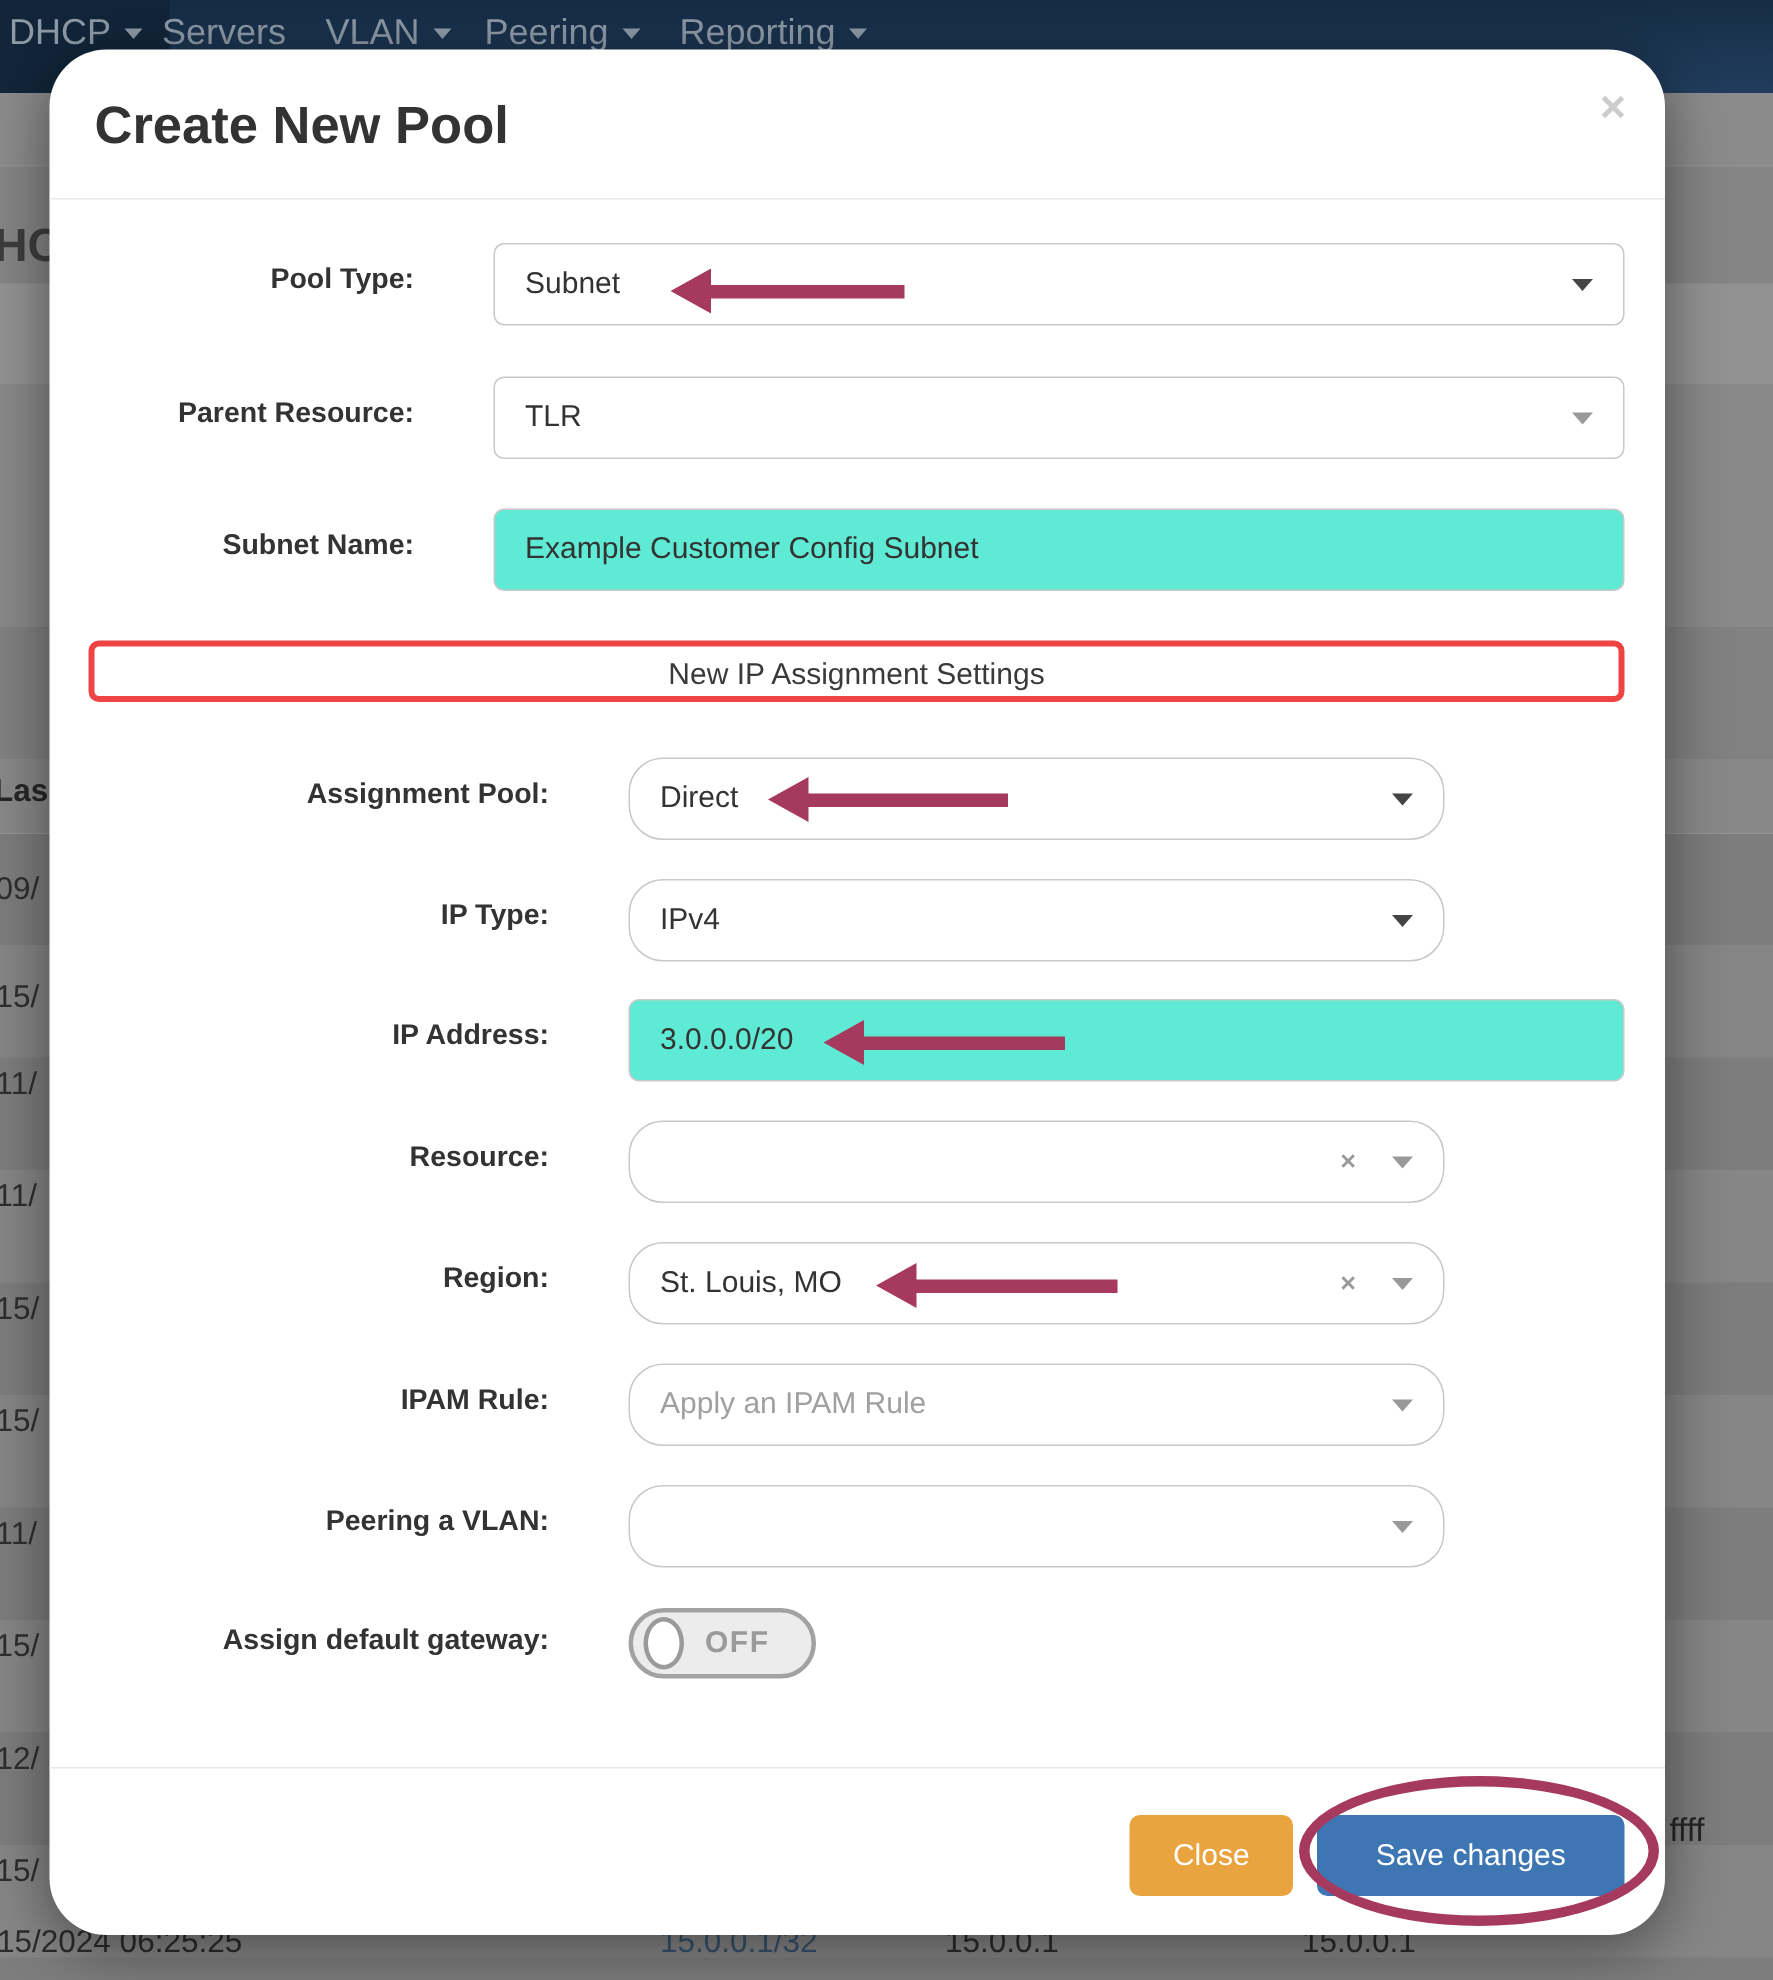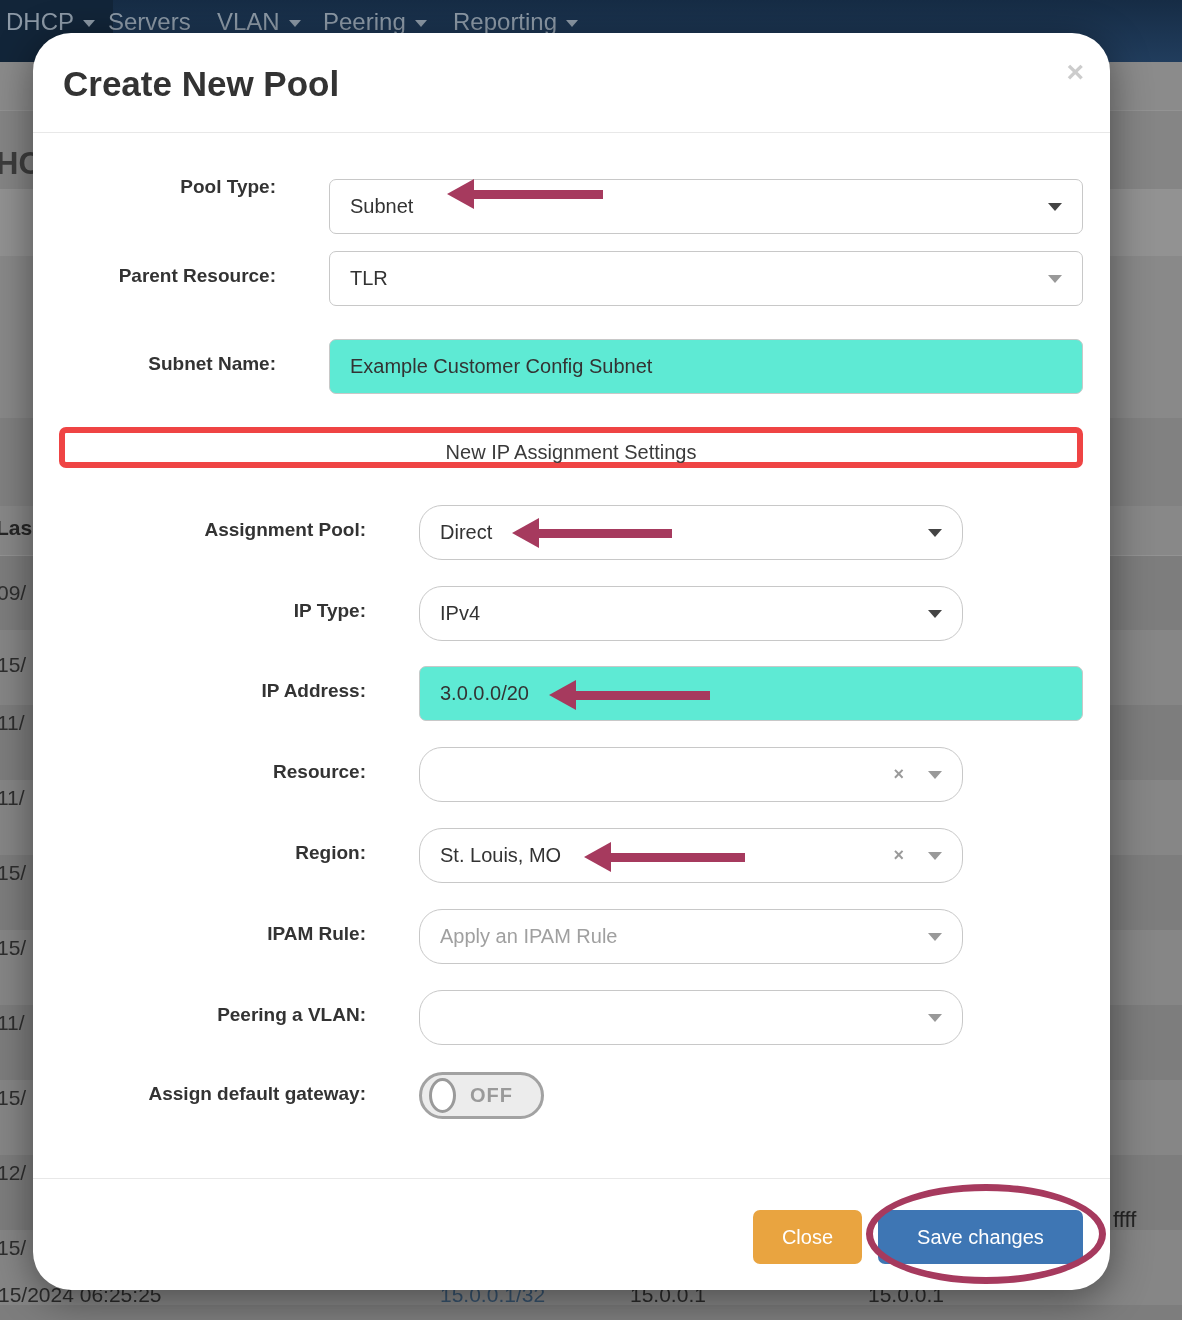--- a/index.html
+++ b/index.html
@@ -49,21 +49,21 @@
                border-top:8px solid #444444; }
   .sel-caret.gray { border-top-color:#999999; }
   .sel-x { position:absolute; right:58px; top:0; line-height:53px; font-size:18px;
            font-weight:700; color:#9a9a9a; }
   .placeholder { color:#a0a0a0; }
   input.txt { position:absolute; height:55px; background:#5eead4; border:1px solid #c8c8c8;
               border-radius:7px; font-size:20px; color:#333333; padding:0 0 0 20px;
               font-family:"Liberation Sans", sans-serif; outline:none; }
 
   .section-bar { position:absolute; left:26px; top:394px; width:1024px; height:41px;
-                 border:6px solid #ef4444; border-radius:7px; text-align:center;
+                 border:4px solid #ef4444; border-radius:7px; text-align:center;
                  line-height:39px; font-size:20px; color:#3a3a3a; background:#ffffff; }
 
   .toggle { position:absolute; left:386px; top:1039px; width:125px; height:47px;
             background:#ececec; border:3px solid #a2a2a2; border-radius:24px; cursor:pointer; }
   .knob { position:absolute; left:7px; top:3px; width:27px; height:35px; background:#ffffff;
           border:3px solid #9a9a9a; border-radius:50%; }
   .toggle-text { position:absolute; left:48px; top:0; line-height:41px; font-size:20px;
                  font-weight:700; color:#9a9a9a; letter-spacing:1px; }
 
   .btn { position:absolute; top:1177px; height:54px; border:none; border-radius:7px;
@@ -136,21 +136,21 @@
   <div class="bg-bottom" style="left:868px">15.0.0.1</div>
   <div class="bg-ffff">ffff</div>
 </div>
 
 <div id="modal">
   <div class="modal-title">Create New Pool</div>
   <div class="modal-close">×</div>
   <div class="hdiv" style="top:99px"></div>
 
   <div class="f-label lbl-outer" style="top:143px">Pool Type:</div>
-  <div class="field fld-outer" style="top:146px">
+  <div class="field fld-outer" style="top:129px">
     <span class="val">Subnet</span>
     <span class="sel-caret"></span>
   </div>
 
   <div class="f-label lbl-outer" style="top:232px">Parent Resource:</div>
   <div class="field fld-outer" style="top:218px">
     <span class="val">TLR</span>
     <span class="sel-caret gray"></span>
   </div>
 

